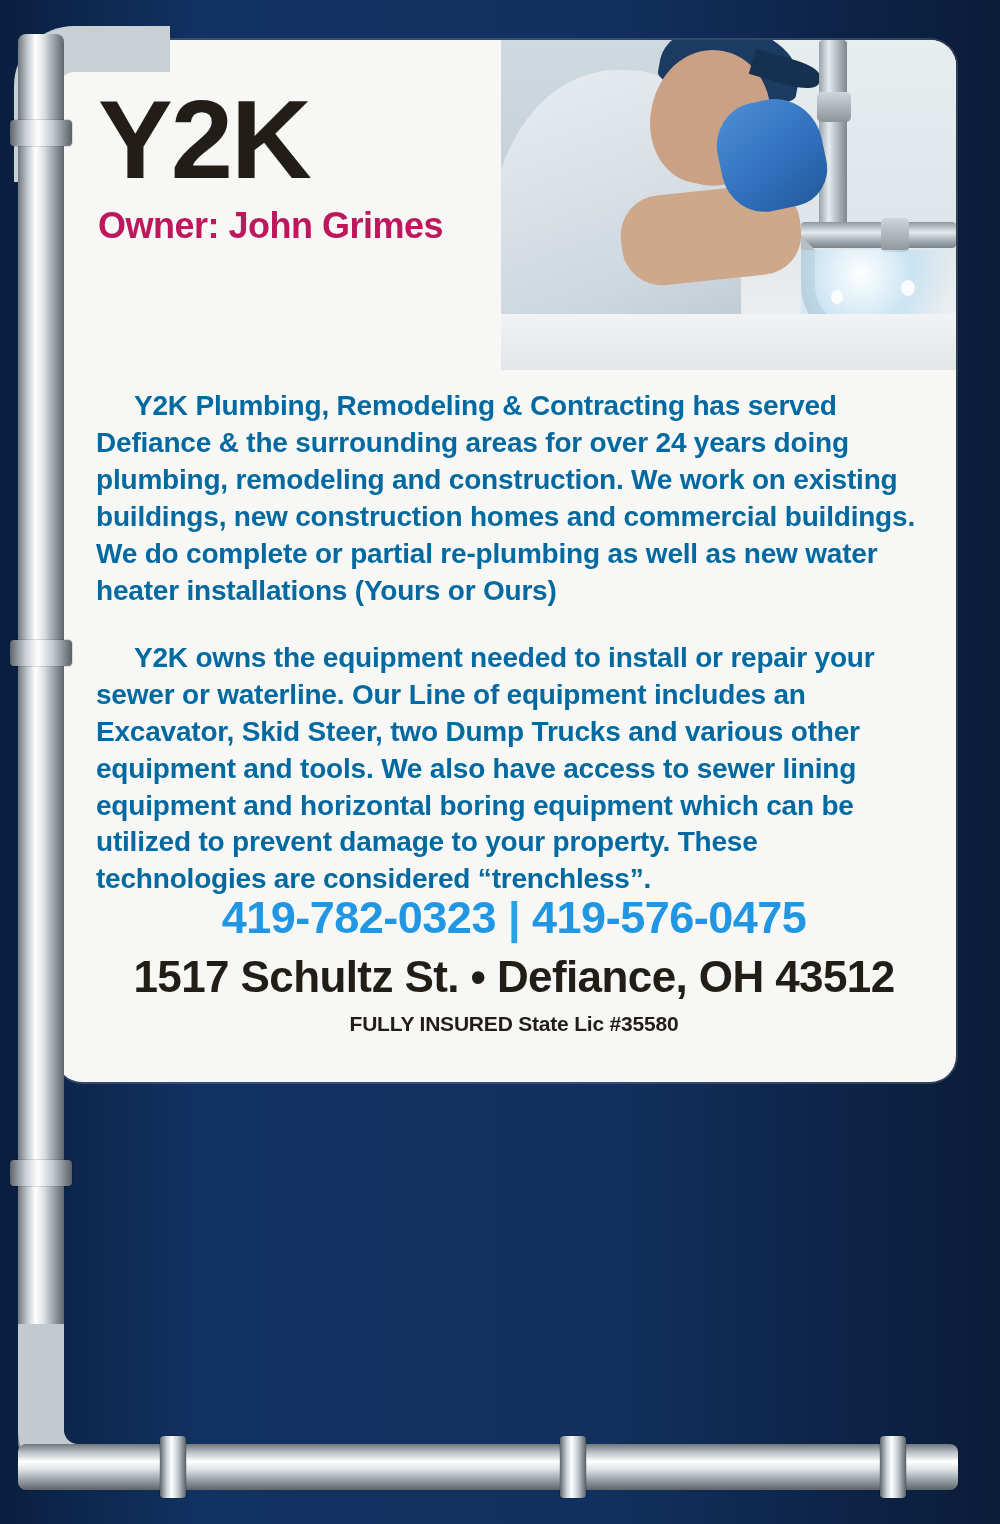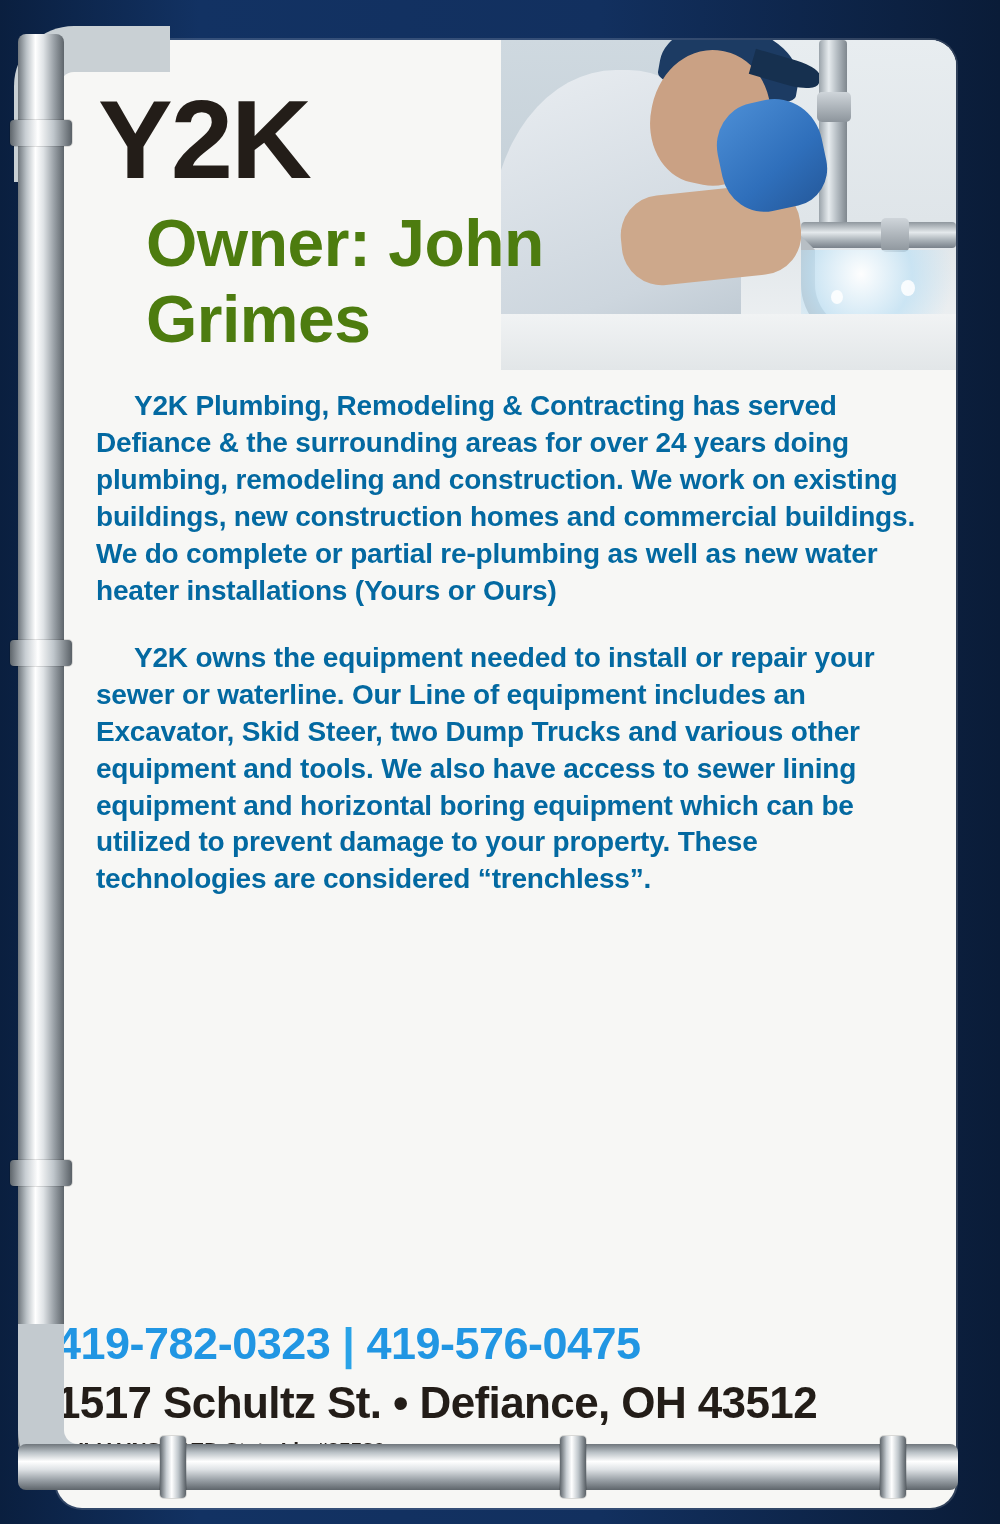--- a/index.html
+++ b/index.html
@@ -23,21 +23,21 @@
     position: absolute;
     inset: 0;
     background: linear-gradient(90deg, #0a1f3f 0%, #123263 20%, #12305f 60%, #0a1c38 100%);
   }
 
   .card {
     position: absolute;
     left: 56px;
     top: 40px;
     width: 900px;
-    height: 1468px;
+    height: 1042px;
     background: #f7f7f5;
     border-radius: 26px;
     box-shadow: 0 0 0 2px rgba(255,255,255,0.15);
     overflow: hidden;
   }
 
   
   .photo {
     position: absolute;
     right: 0;
@@ -161,25 +161,24 @@
   .t-line {
     font-weight: bold;
     color: #231d18;
     letter-spacing: -2px;
     line-height: 0.92;
   }
   .t1 { font-size: 112px; }
   .t2 { font-size: 112px; }
   .owner {
     margin-top: 14px;
-    font-size: 66px;
-    font-weight: bold;
-    color: #4d7c0f;
+    font-size: 36px;
+    font-weight: bold;
+    color: #be185d;
     letter-spacing: -0.5px;
-    margin-left: 48px;
   }
 
   
   .body-copy {
     position: absolute;
     left: 40px;
     top: 348px;
     width: 830px;
   }
   .para {
@@ -188,23 +187,24 @@
     line-height: 1.32;
     color: #0369a1;
     text-indent: 38px;
     margin: 0 0 30px 0;
     letter-spacing: -0.2px;
   }
 
   
   .contact {
     position: absolute;
-    left: 0;
+    left: 16px;
     right: 0;
     bottom: 46px;
+    text-align: center;
   }
   .phones {
     font-size: 45px;
     font-weight: bold;
     color: #2196e3;
     letter-spacing: -0.5px;
     margin-bottom: 8px;
   }
   .phones .sep { color: #29a3e8; }
   .address {

